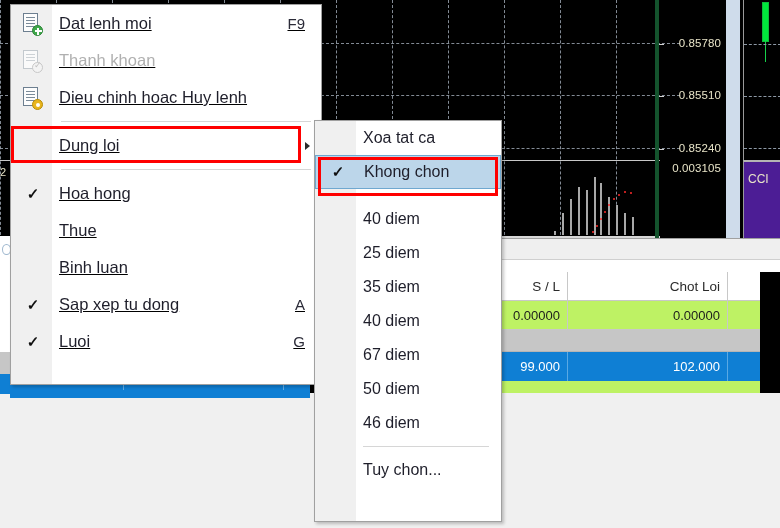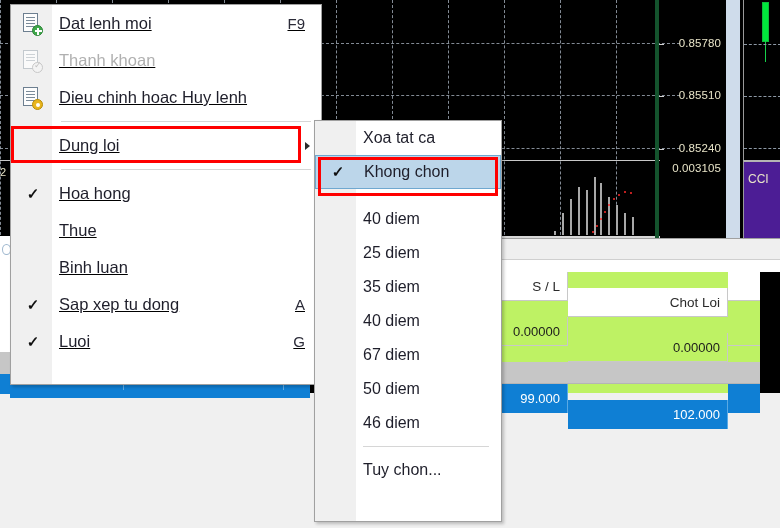--- a/index.html
+++ b/index.html
@@ -90,21 +90,21 @@
     border-bottom: 1px solid #c8c8c8;
     padding: 4px 7px 4px 4px;
     text-align: right;
     white-space: nowrap;
     overflow: hidden;
     height: 29px;
     line-height: 21px;
   }
   .th { background: #ffffff; font-size: 13.5px; color:#2a2a2a; }
   .col-sl  { width: 88px; }
-  .col-tp  { width: 160px; margin-top: 16px; }
+  .col-tp  { width: 160px; }
   .col-end { width: 32px; border-right:none; }
   .row-sep { height: 22px; background: #c6c6c6; border-bottom:1px solid #b5b5b5; }
   .row-sel .td { background: #0f7fd4; color: #ffffff; border-right-color:#5aa9e4; border-bottom:none; }
 
   
   #blue-row {
     position: absolute; left: 10px; top: 374px; width: 300px; height: 24px;
     background: #0f7fd4; color: #ffffff; font-size: 13px; overflow: hidden;
   }
   #blue-row .bcell {

